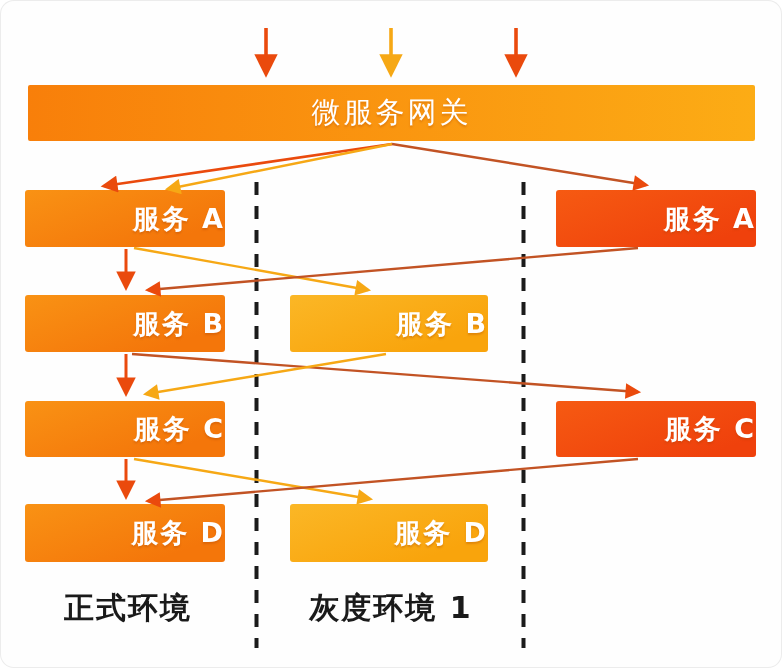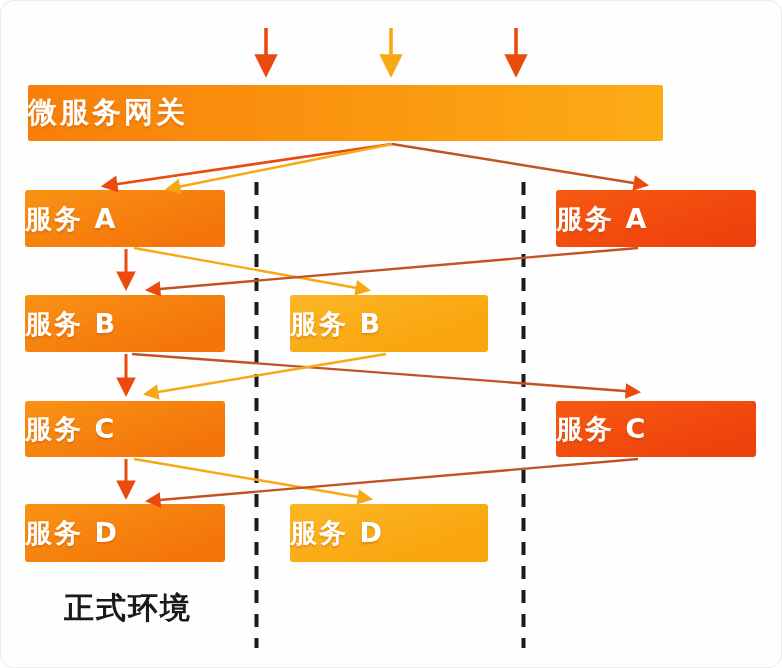--- a/index.html
+++ b/index.html
@@ -2,28 +2,28 @@
 <html><head>
 <meta charset="utf-8">
 <style>
   html,body{margin:0;padding:0;background:#ffffff;}
   .canvas{
     position:relative;width:782px;height:668px;background:#fefefe;
     border-radius:14px;overflow:hidden;box-shadow:0 0 0 1px #ececec inset;
     font-family:"DejaVu Sans","Liberation Sans",sans-serif;
   }
   .gateway{
-    position:absolute;left:28px;top:85px;width:635px;height:56px;
+    position:absolute;left:28px;top:85px;width:727px;height:56px;
     background:linear-gradient(90deg,#F87F0A 0%,#FCAC15 100%);
-    display:flex;align-items:center;
-    color:#fff;font-weight:bold;font-size:29px;letter-spacing:3px;
+    display:flex;align-items:center;justify-content:center;
+    color:#fff;font-weight:normal;font-size:29px;letter-spacing:3px;
     border-radius:2px;text-shadow:0 2px 2px rgba(160,60,0,.28);z-index:1;
   }
   .svc{
-    position:absolute;display:flex;align-items:center;justify-content:flex-start;
+    position:absolute;display:flex;align-items:center;justify-content:flex-end;
     color:#fff;font-weight:bold;font-size:27px;letter-spacing:2px;
     border-radius:3px;text-shadow:0 2px 2px rgba(160,60,0,.28);z-index:1;
   }
   .prod {background:linear-gradient(160deg,#F99214 0%,#F4760A 80%);}
   .gray1{background:linear-gradient(160deg,#FBB726 0%,#F9A40C 80%);}
   .gray2{background:linear-gradient(160deg,#F65A12 0%,#EF410C 85%);}
   .pa{left:25px;top:190px;width:200px;height:57px;}
   .pb{left:25px;top:295px;width:200px;height:57px;}
   .pc{left:25px;top:401px;width:200px;height:56px;}
   .pd{left:25px;top:504px;width:200px;height:58px;}
@@ -69,20 +69,21 @@
   </div>
 
   <div class="svc gray2 g2a">
     <span>服务 A</span>
   </div>
   <div class="svc gray2 g2c">
     <span>服务 C</span>
   </div>
 
   <div class="envlabel env1">正式环境</div>
+  <div class="envlabel env2">灰度环境 1</div>
 
   <svg class="arrows" width="782" height="668" viewBox="0 0 782 668">
     <defs>
       <marker id="mr" viewBox="0 0 10 10" refX="8" refY="5" markerWidth="7" markerHeight="6.5" orient="auto">
         <path d="M0 0 L10 5 L0 10 Z" fill="#EA4A0D"></path>
       </marker>
       <marker id="ma" viewBox="0 0 10 10" refX="8" refY="5" markerWidth="7" markerHeight="6.5" orient="auto">
         <path d="M0 0 L10 5 L0 10 Z" fill="#F6A815"></path>
       </marker>
     </defs>

